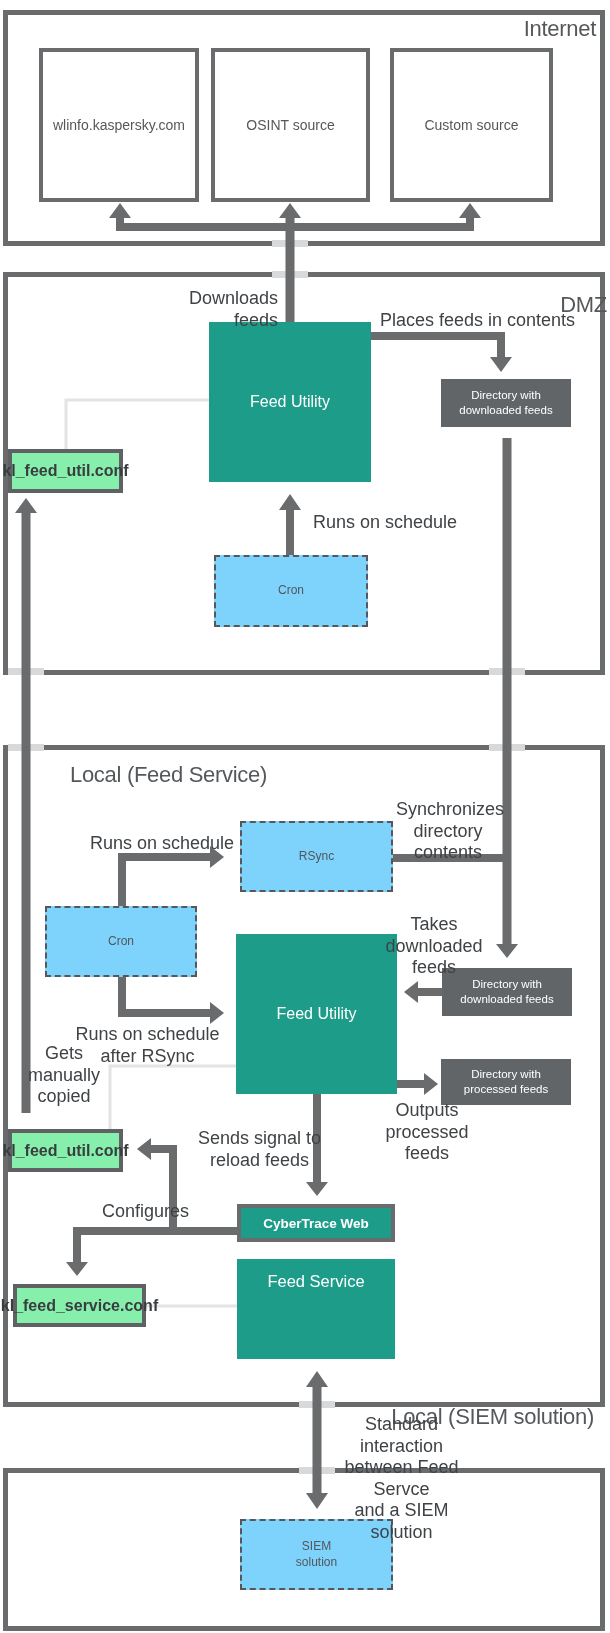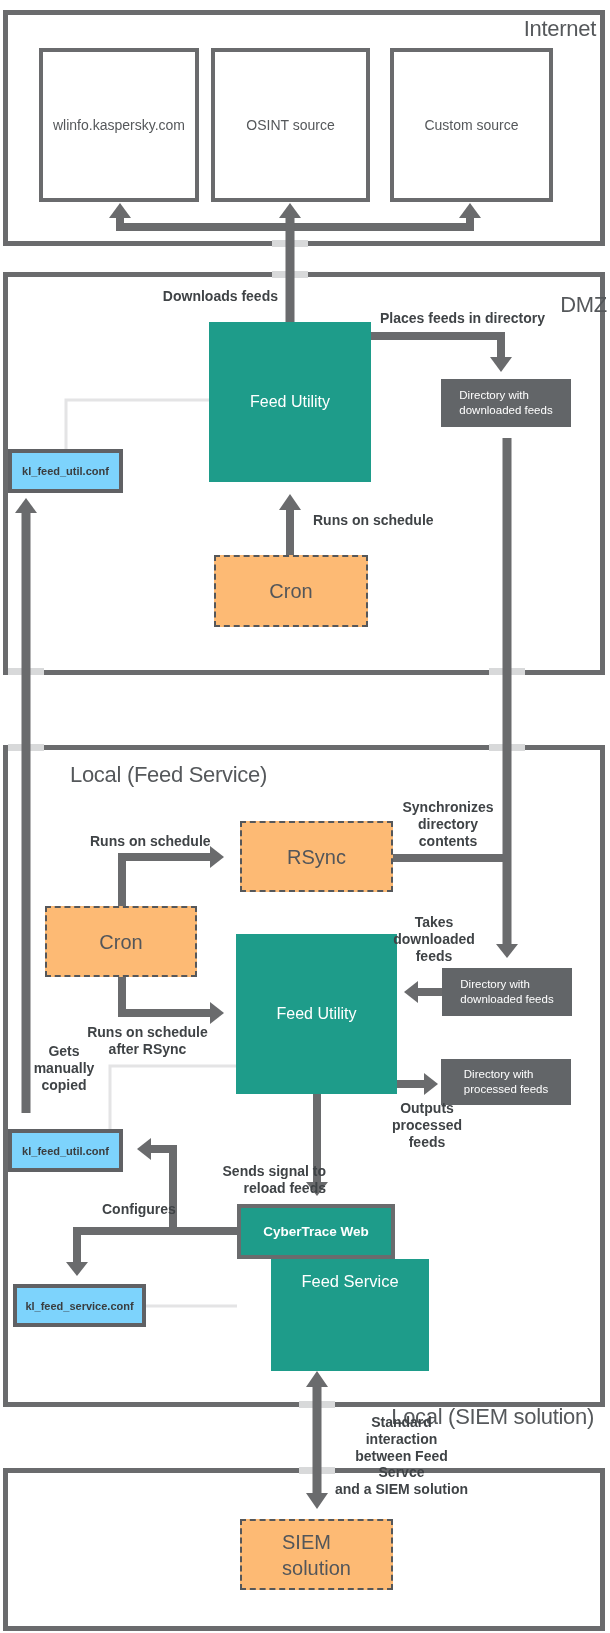--- a/index.html
+++ b/index.html
@@ -2,27 +2,27 @@
 <html><head>
 <meta charset="utf-8">
 <style>
   html,body{margin:0;padding:0;background:#ffffff;}
   #stage{position:relative;width:610px;height:1633px;background:#ffffff;
          font-family:"Liberation Sans", sans-serif;overflow:hidden;}
   .zone{position:absolute;border:5px solid #6a6b6d;background:transparent;z-index:1;}
   .zone-title{position:absolute;font-size:22px;letter-spacing:-0.3px;color:#55585b;z-index:1;white-space:nowrap;}
   svg.wires{position:absolute;left:0;top:0;z-index:2;}
   .node{position:absolute;z-index:3;display:flex;align-items:center;justify-content:center;
-        text-align:left;box-sizing:border-box;white-space:pre-line;}
+        text-align:center;box-sizing:border-box;white-space:pre-line;}
   .src{background:#ffffff;border:4px solid #6a6b6d;color:#55585b;font-size:14px;}
   .teal{background:#1e9c8a;color:#ffffff;font-size:16px;}
   .dark{background:#626568;color:#ffffff;font-size:11.5px;line-height:1.3;}
-  .conf{background:#7dd3fc;border:4px solid #606164;color:#3a3d3f;font-size:11px;font-weight:bold;}
-  .dashed{background:#fdba74;border:2px dashed #55575a;color:#53565a;font-size:20px;line-height:1.3;}
-  .lbl{position:absolute;z-index:3;font-size:14px;font-weight:bold;color:#3f4346;
+  .conf{background:#86efac;border:4px solid #606164;color:#3a3d3f;font-size:16px;font-weight:bold;}
+  .dashed{background:#7dd3fc;border:2px dashed #55575a;color:#53565a;font-size:12px;line-height:1.3;}
+  .lbl{position:absolute;z-index:3;font-size:18px;font-weight:normal;color:#3f4346;
        line-height:1.2;white-space:pre-line;}
   .center{text-align:center;}
   .right{text-align:right;}
   .nowrap{white-space:nowrap;}
   .ctw{border:4px solid #6a6b6d;font-size:13.5px;font-weight:bold;}
   .fs{align-items:flex-start;padding-top:13px;font-size:16.5px;}
 </style>
 </head>
 <body>
 
@@ -109,44 +109,44 @@
 
   <div class="node dashed" style="left:240px;top:821px;width:153px;height:71px;">RSync</div>
   <div class="node dashed" style="left:45px;top:906px;width:152px;height:71px;">Cron</div>
   <div class="node teal" style="left:236px;top:934px;width:161px;height:160px;">Feed Utility</div>
   <div class="node dark" style="left:442px;top:968px;width:130px;height:48px;">Directory with
 downloaded feeds</div>
   <div class="node dark" style="left:441px;top:1059px;width:130px;height:46px;">Directory with
 processed feeds</div>
   <div class="node conf" style="left:8px;top:1129px;width:115px;height:43px;">kl_feed_util.conf</div>
   <div class="node conf" style="left:13px;top:1284px;width:133px;height:43px;">kl_feed_service.conf</div>
-  <div class="node teal ctw" style="left:237px;top:1204px;width:158px;height:55px;">CyberTrace Web</div>
-  <div class="node teal fs" style="left:237px;top:1259px;width:158px;height:112px;margin-left:34px;">Feed Service</div>
+  <div class="node teal ctw" style="left:237px;top:1204px;width:158px;height:38px;">CyberTrace Web</div>
+  <div class="node teal fs" style="left:237px;top:1259px;width:158px;height:100px;">Feed Service</div>
 
   <div class="node dashed" style="left:240px;top:1519px;width:153px;height:71px;">SIEM
 solution</div>
 
   <div class="lbl right" style="left:148px;top:288px;width:130px;">Downloads feeds</div>
-  <div class="lbl nowrap" style="left:380px;top:310px;">Places feeds in directory</div>
+  <div class="lbl nowrap" style="left:380px;top:310px;">Places feeds in contents</div>
   <div class="lbl nowrap" style="left:313px;top:512px;">Runs on schedule</div>
   <div class="lbl center" style="left:396px;top:799px;width:104px;">Synchronizes
 directory
 contents</div>
   <div class="lbl nowrap" style="left:90px;top:833px;">Runs on schedule</div>
   <div class="lbl center" style="left:384px;top:914px;width:100px;">Takes
 downloaded
 feeds</div>
   <div class="lbl center" style="left:75px;top:1024px;width:145px;">Runs on schedule
 after RSync</div>
   <div class="lbl center" style="left:24px;top:1043px;width:80px;">Gets
 manually
 copied</div>
   <div class="lbl center" style="left:377px;top:1100px;width:100px;">Outputs
 processed
 feeds</div>
-  <div class="lbl center" style="left:193px;top:1163px;width:133px;text-align:right;">Sends signal to
+  <div class="lbl center" style="left:193px;top:1128px;width:133px;">Sends signal to
 reload feeds</div>
   <div class="lbl nowrap" style="left:102px;top:1201px;">Configures</div>
   <div class="lbl center" style="left:335px;top:1414px;width:133px;">Standard interaction
 between Feed Servce
 and a SIEM solution</div>
 
 </div>
 
 </body></html>

